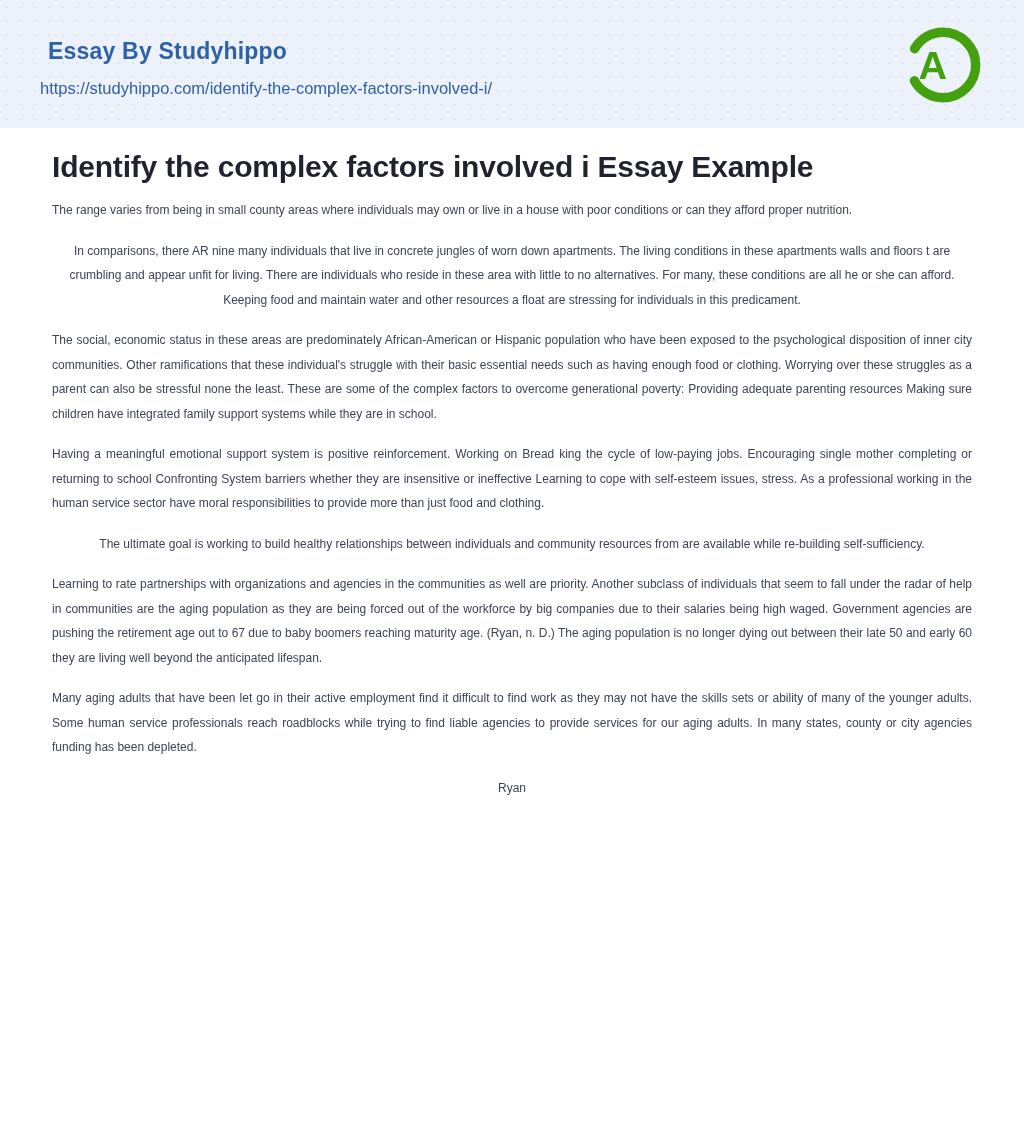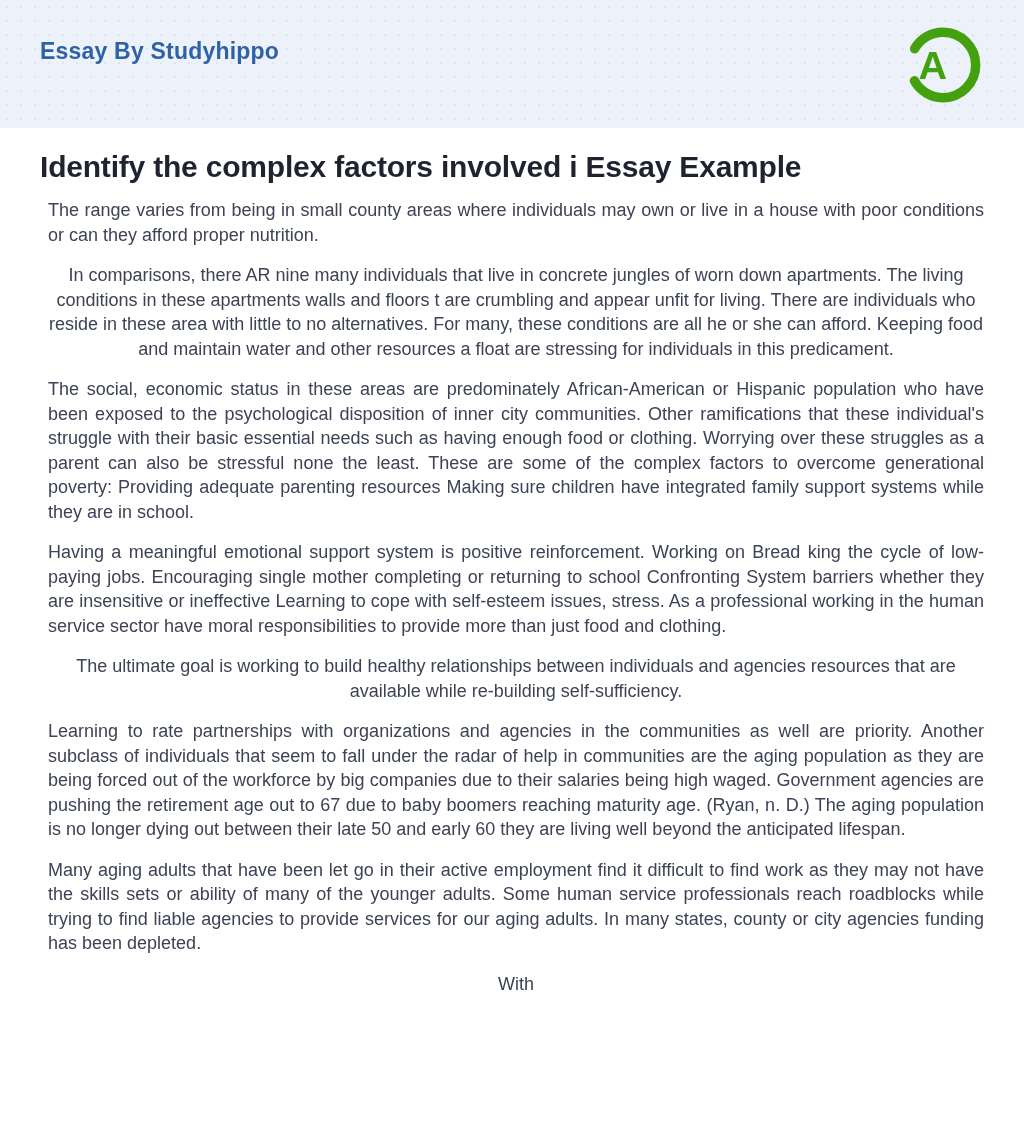--- a/index.html
+++ b/index.html
@@ -31,68 +31,69 @@
     justify-content: space-between;
     align-items: flex-start;
     padding: 34px 38px 0 40px;
   }
   .header-text { display: flex; flex-direction: column; }
   .site-label {
     color: var(--brand-blue);
     font-size: 23px;
     font-weight: 700;
     letter-spacing: 0.2px;
-    margin: 4px 0 14px 0;
+    margin: 4px 0 14px 8px;
   }
   .page-url {
     color: var(--brand-blue);
     font-size: 16.5px;
     font-weight: 400;
     text-decoration: none;
   }
   .logo-wrap { margin-top: -12px; }
-  .essay-main { padding: 0 40px; }
+  .essay-main { padding: 0 52px; }
   .essay-title {
     color: var(--title-dark);
     font-size: 30px;
     line-height: 34px;
     font-weight: 800;
     letter-spacing: -0.2px;
     margin: 22px 0 14px 0;
     max-width: 900px;
   }
   .para {
     color: var(--body-text);
-    font-size: 18px;
+    font-size: 12px;
     line-height: 24.5px;
-    margin: 0 0 16px 8px;
+    margin: 0 0 16px 0;
   }
   .para[data-align="justify"] { text-align: justify; }
   .para[data-align="left"] { text-align: center; }
 </style>
 </head>
 <body>
 
 <header class="page-header">
   <div class="header-text">
     <div class="site-label">Essay By Studyhippo</div>
+    <a class="page-url" href="#">https://studyhippo.com/identify-the-complex-factors-involved-i/</a>
   </div>
   <div class="logo-wrap">
     <svg width="86" height="86" viewBox="0 0 100 100">
 
       <circle cx="50" cy="50" r="38" fill="none" stroke="#43a10f" stroke-width="11" stroke-linecap="round" stroke-dasharray="100 39 100"></circle>
       <text x="38" y="66" font-family="Liberation Sans, sans-serif" font-size="46" font-weight="700" fill="#43a10f" text-anchor="middle">A</text>
     </svg>
   </div>
 </header>
 
 <main class="essay-main">
   <h1 class="essay-title">Identify the complex factors involved i Essay Example</h1>
 
   <p class="para" data-align="justify">The range varies from being in small county areas where individuals may own or live in a house with poor conditions or can they afford proper nutrition.</p>
   <p class="para" data-align="left">In comparisons, there AR nine many individuals that live in concrete jungles of worn down apartments. The living conditions in these apartments walls and floors t are crumbling and appear unfit for living. There are individuals who reside in these area with little to no alternatives. For many, these conditions are all he or she can afford. Keeping food and maintain water and other resources a float are stressing for individuals in this predicament.</p>
   <p class="para" data-align="justify">The social, economic status in these areas are predominately African-American or Hispanic population who have been exposed to the psychological disposition of inner city communities. Other ramifications that these individual's struggle with their basic essential needs such as having enough food or clothing. Worrying over these struggles as a parent can also be stressful none the least. These are some of the complex factors to overcome generational poverty: Providing adequate parenting resources Making sure children have integrated family support systems while they are in school.</p>
   <p class="para" data-align="justify">Having a meaningful emotional support system is positive reinforcement. Working on Bread king the cycle of low-paying jobs. Encouraging single mother completing or returning to school Confronting System barriers whether they are insensitive or ineffective Learning to cope with self-esteem issues, stress. As a professional working in the human service sector have moral responsibilities to provide more than just food and clothing.</p>
-  <p class="para" data-align="left">The ultimate goal is working to build healthy relationships between individuals and agencies resources that are available while re-building self-sufficiency.</p>
+  <p class="para" data-align="left">The ultimate goal is working to build healthy relationships between individuals and community resources from are available while re-building self-sufficiency.</p>
   <p class="para" data-align="justify">Learning to rate partnerships with organizations and agencies in the communities as well are priority. Another subclass of individuals that seem to fall under the radar of help in communities are the aging population as they are being forced out of the workforce by big companies due to their salaries being high waged. Government agencies are pushing the retirement age out to 67 due to baby boomers reaching maturity age. (Ryan, n. D.) The aging population is no longer dying out between their late 50 and early 60 they are living well beyond the anticipated lifespan.</p>
   <p class="para" data-align="justify">Many aging adults that have been let go in their active employment find it difficult to find work as they may not have the skills sets or ability of many of the younger adults. Some human service professionals reach roadblocks while trying to find liable agencies to provide services for our aging adults. In many states, county or city agencies funding has been depleted.</p>
-  <p class="para" data-align="left">With</p>
+  <p class="para" data-align="left">Ryan</p>
 </main>
 
 </body></html>

